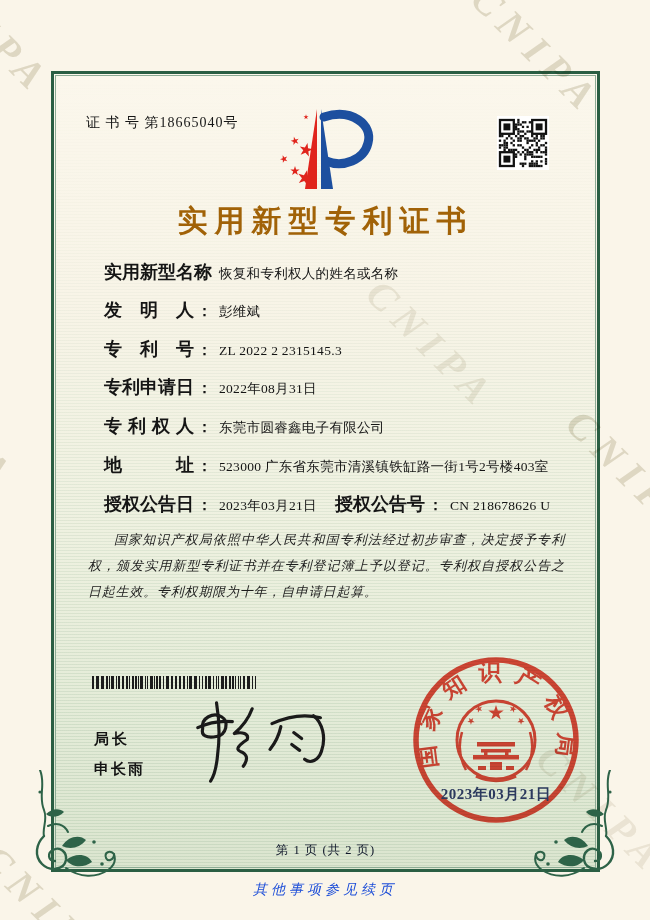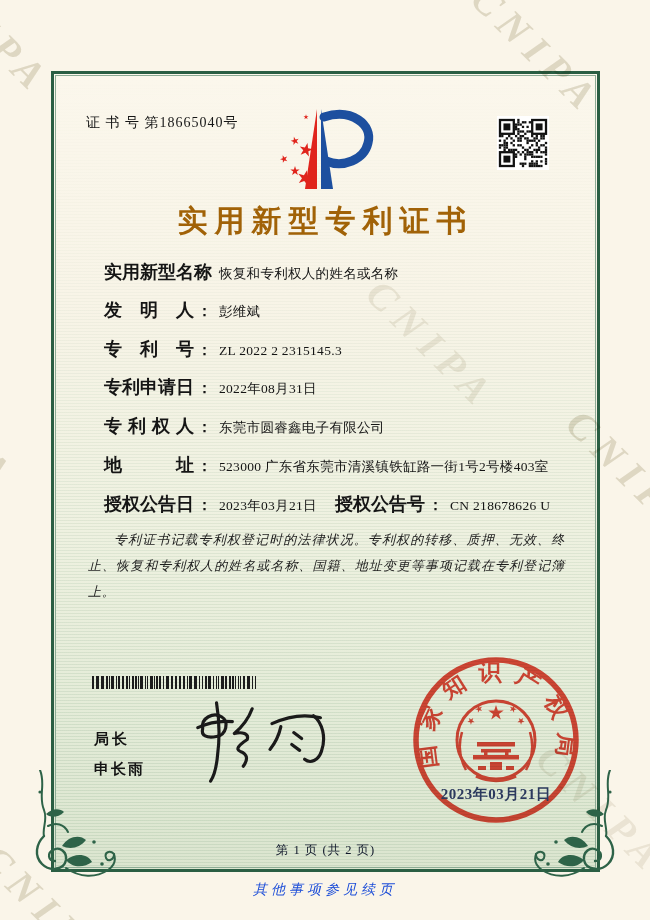--- a/index.html
+++ b/index.html
@@ -274,21 +274,21 @@
   <span class="flabel">地址</span><span class="fcolon">：</span><span class="fvalue">523000 广东省东莞市清溪镇铁缸路一街1号2号楼403室</span>
 </div>
 <div class="row" style="top:492px">
   <span class="flabel">授权公告日</span><span class="fcolon">：</span><span class="fvalue">2023年03月21日</span>
   <span class="grp2">
     <span class="flabel">授权公告号</span><span class="fcolon">：</span><span class="fvalue">CN 218678626 U</span>
   </span>
 </div>
 
 <div class="legal">
-  <p>专利证书记载专利权登记时的法律状况。专利权的转移、质押、无效、终止、恢复和专利权人的姓名或名称、国籍、地址变更等事项记载在专利登记簿上。</p>
+  <p>国家知识产权局依照中华人民共和国专利法经过初步审查，决定授予专利权，颁发实用新型专利证书并在专利登记簿上予以登记。专利权自授权公告之日起生效。专利权期限为十年，自申请日起算。</p>
 </div>
 
 <svg class="barcode" viewBox="0 0 168 13">
   <g id="barcode-bars">
       <rect x="0" y="0" width="2" height="13" fill="#1c1c1c"></rect>
       <rect x="4" y="0" width="3" height="13" fill="#1c1c1c"></rect>
       <rect x="9" y="0" width="3" height="13" fill="#1c1c1c"></rect>
       <rect x="14" y="0" width="2" height="13" fill="#1c1c1c"></rect>
       <rect x="17" y="0" width="1" height="13" fill="#1c1c1c"></rect>
       <rect x="19" y="0" width="3" height="13" fill="#1c1c1c"></rect>

